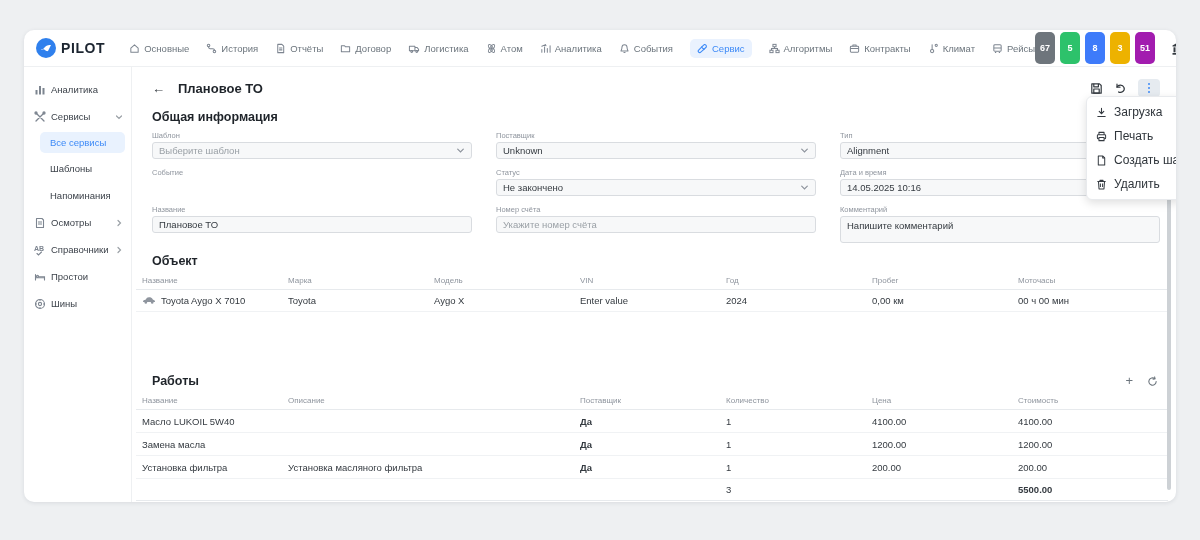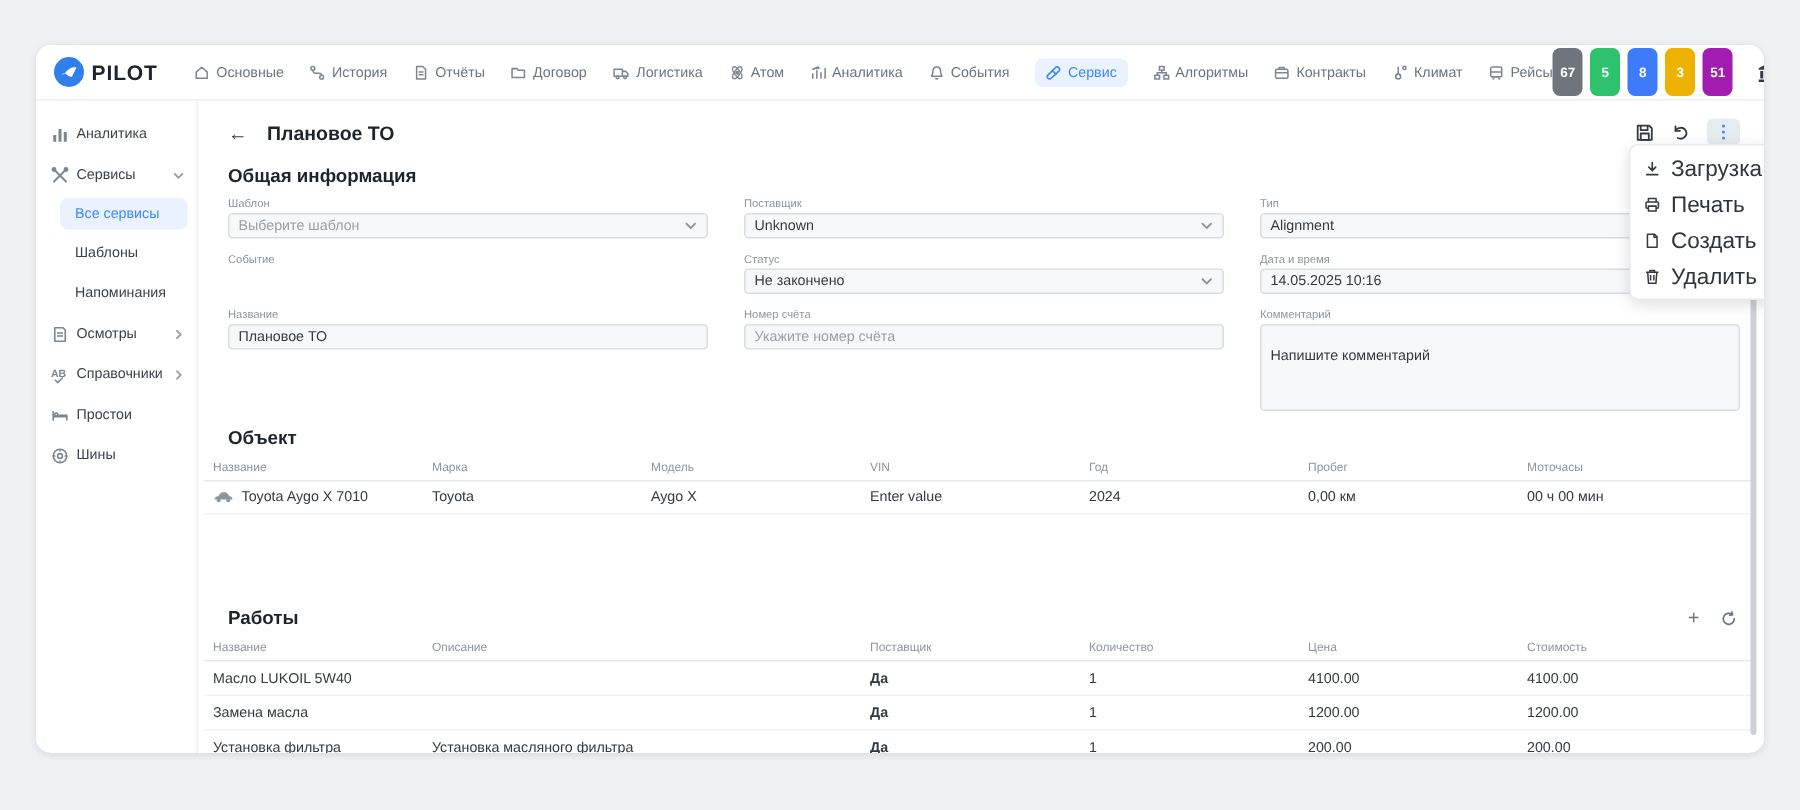--- a/index.html
+++ b/index.html
@@ -55,21 +55,21 @@
   .kebab-btn i { display:block; width:2.6px; height:2.6px; border-radius:50%; background:#3d8af7; margin:1.4px auto; }
   
   .section-title { font-size:12.5px; font-weight:700; color:#1f242a; }
   .sec-general { margin-top:12px; }
   .form-grid { display:grid; grid-template-columns:1fr 1fr 1fr; column-gap:24px; row-gap:9px; margin-top:7px; }
   .field label { display:block; font-size:7.5px; color:#8f959e; margin-bottom:2px; }
   .box { height:17px; background:#f7f8f9; border:1px solid #d9dce0; border-radius:3px;
     display:flex; align-items:center; padding:0 6px; font-size:9.5px; color:#343a40; cursor:pointer; }
   .box .ph { color:#9aa0a6; }
   .box .chev, .box .cal { margin-left:auto; display:flex; }
-  .box.area { height:58px; align-items:flex-start; padding-top:15px; cursor:text; }
+  .box.area { height:27px; align-items:flex-start; padding-top:3px; cursor:text; }
   
   .tblwrap { margin:4px -8px 0 -16px; }
   table { width:100%; border-collapse:collapse; table-layout:fixed; }
   th { text-align:left; font-weight:400; font-size:8px; color:#8f959e;
     padding:4px 6px 4px 6px; border-bottom:1px solid #e7eaed; }
   td { font-size:9.5px; color:#343a40; padding:5px 6px; border-bottom:1px solid #f0f2f4; }
   td.bold { font-weight:700; }
   td.semi { font-weight:700; }
   .rowname { display:flex; align-items:center; gap:5px; }
   .sec-object { margin-top:11px; }
@@ -77,21 +77,21 @@
   .sec-head { display:flex; align-items:center; }
   .sec-actions { margin-left:auto; display:flex; align-items:center; gap:14px; padding-right:2px; }
   .plus-ico { font-size:13px; color:#6c757d; cursor:pointer; line-height:10px; }
   .trash-btn { cursor:pointer; display:flex; justify-content:flex-end; }
   tr.total td { border-bottom:1px solid #e7eaed; }
   
   .menu { position:absolute; left:1062px; top:66px; width:97px; background:#fff;
     border:1px solid #e8eaed; border-radius:6px; box-shadow:0 3px 10px rgba(0,0,0,.13);
     padding:3px 0; z-index:50; }
   .menu-item { height:24px; display:flex; align-items:center; gap:7px; padding:0 9px;
-    font-size:15px; color:#2f353b; cursor:pointer; white-space:nowrap; }
+    font-size:12px; color:#2f353b; cursor:pointer; white-space:nowrap; }
   .menu-item svg { flex:0 0 11px; }
   
   .vscroll { position:absolute; right:5px; top:148px; width:4px; height:312px;
     background:#cdd1d5; border-radius:2px; z-index:40; cursor:grab; }
 </style>
 </head>
 <body>
 
 <div class="card">
 

